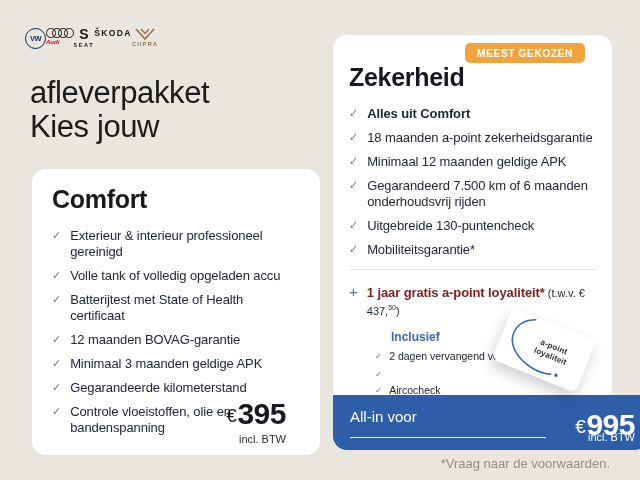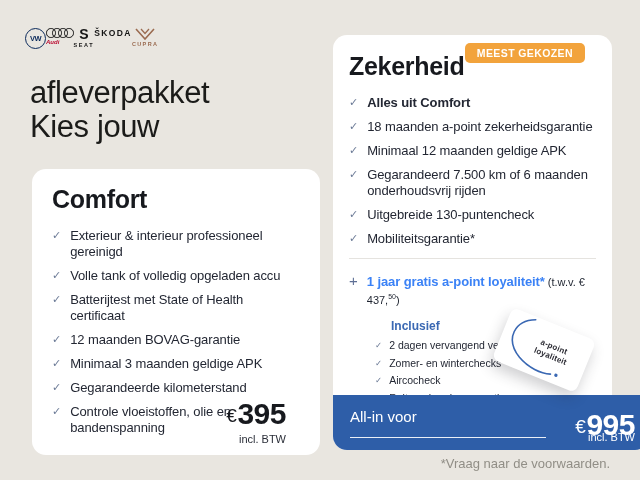--- a/index.html
+++ b/index.html
@@ -30,21 +30,21 @@
   
   .page-title { position:absolute; left:30px; top:76px; font-size:31px; line-height:34px;
     font-weight:500; color:#1B1B19; letter-spacing:-0.4px; }
 
   
   .card { position:absolute; background:#FFFFFF; border-radius:14px; }
   .card-comfort { left:32px; top:169px; width:288px; height:286px; padding:16px 20px; }
   .card-zekerheid { left:333px; top:35px; width:279px; height:415px; padding:16px 16px 0; }
 
   .card-heading { font-size:25px; font-weight:700; color:#17191E; letter-spacing:-0.3px; }
-  .card-zekerheid .card-heading { margin-top:1px; }
+  .card-zekerheid .card-heading { margin-top:12px; }
 
   ul.features { list-style:none; margin-top:14px; display:flex; flex-direction:column; gap:8px; }
   li.feature { display:flex; gap:9px; font-size:13px; line-height:16px; color:#232733; letter-spacing:-0.1px; }
   li.feature .check { flex:0 0 auto; }
   .check { color:#6B7A96; font-size:11px; line-height:15px; font-weight:400; }
   .card-zekerheid li.feature:first-child .feature-text { font-weight:700; }
 
   
   .price-block { position:absolute; right:34px; bottom:10px; text-align:right; color:#17191E; }
   .price-line { font-size:30px; font-weight:700; letter-spacing:-0.5px; line-height:30px; }
@@ -52,21 +52,21 @@
   .price-note { font-size:11px; color:#2A2E38; margin-top:2px; }
 
   
   .badge { position:absolute; top:8px; right:27px; background:#F2A33C; color:#FFFFFF;
     font-size:10.5px; font-weight:700; letter-spacing:0.4px; padding:4px 12px; border-radius:5px; }
 
   
   .divider { border-top:1px solid #E5E3DF; margin-top:11px; }
   .bonus-row { display:flex; gap:9px; margin-top:13px; align-items:baseline; }
   .plus { color:#5E6F95; font-size:15px; line-height:15px; }
-  .bonus-label { font-size:13px; font-weight:700; color:#3b82f6; letter-spacing:-0.1px;margin-top:42px; }
+  .bonus-label { font-size:13px; font-weight:700; color:#7f1d1d; letter-spacing:-0.1px;margin-top:42px; }
   .bonus-value { font-size:11px; color:#1E2430; margin-left:3px; }
   .bonus-value sup { font-size:7px; }
   .inclusief { margin:11px 0 0 26px; }
   .inclusief-title { color:#3A68B3; font-size:12px; font-weight:600;margin-left:16px; }
   ul.sub-features { list-style:none; margin-top:6px; display:flex; flex-direction:column; gap:4.5px; width:150px; }
   ul.sub-features li { display:flex; gap:7px; font-size:10.5px; line-height:13px; color:#232733; }
   .sub-check { color:#6B7A96; font-size:8.5px; line-height:12px; }
 
   
   .loyalty-card { position:absolute; left:166px; top:287px; width:90px; height:56px;
@@ -203,21 +203,20 @@
 
   <div class="inclusief">
     <div class="inclusief-title">Inclusief</div>
     <ul class="sub-features">
       <li>
         <span class="sub-check">✓</span>
         <span>2 dagen vervangend vervoer</span>
         </li>
       <li>
         <span class="sub-check">✓</span>
-        <span>Zomer- en winterchecks</span>
         </li>
       <li>
         <span class="sub-check">✓</span>
         <span>Aircocheck</span>
         </li>
       <li>
         <span class="sub-check">✓</span>
         <span>Ruit- en bandenreparatie</span>
         </li>
     </ul>

